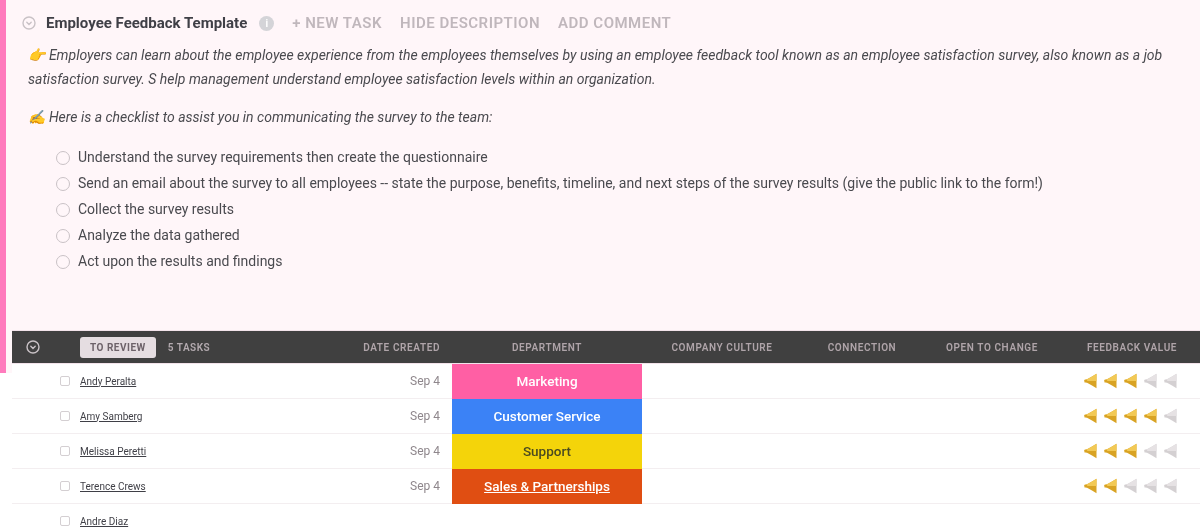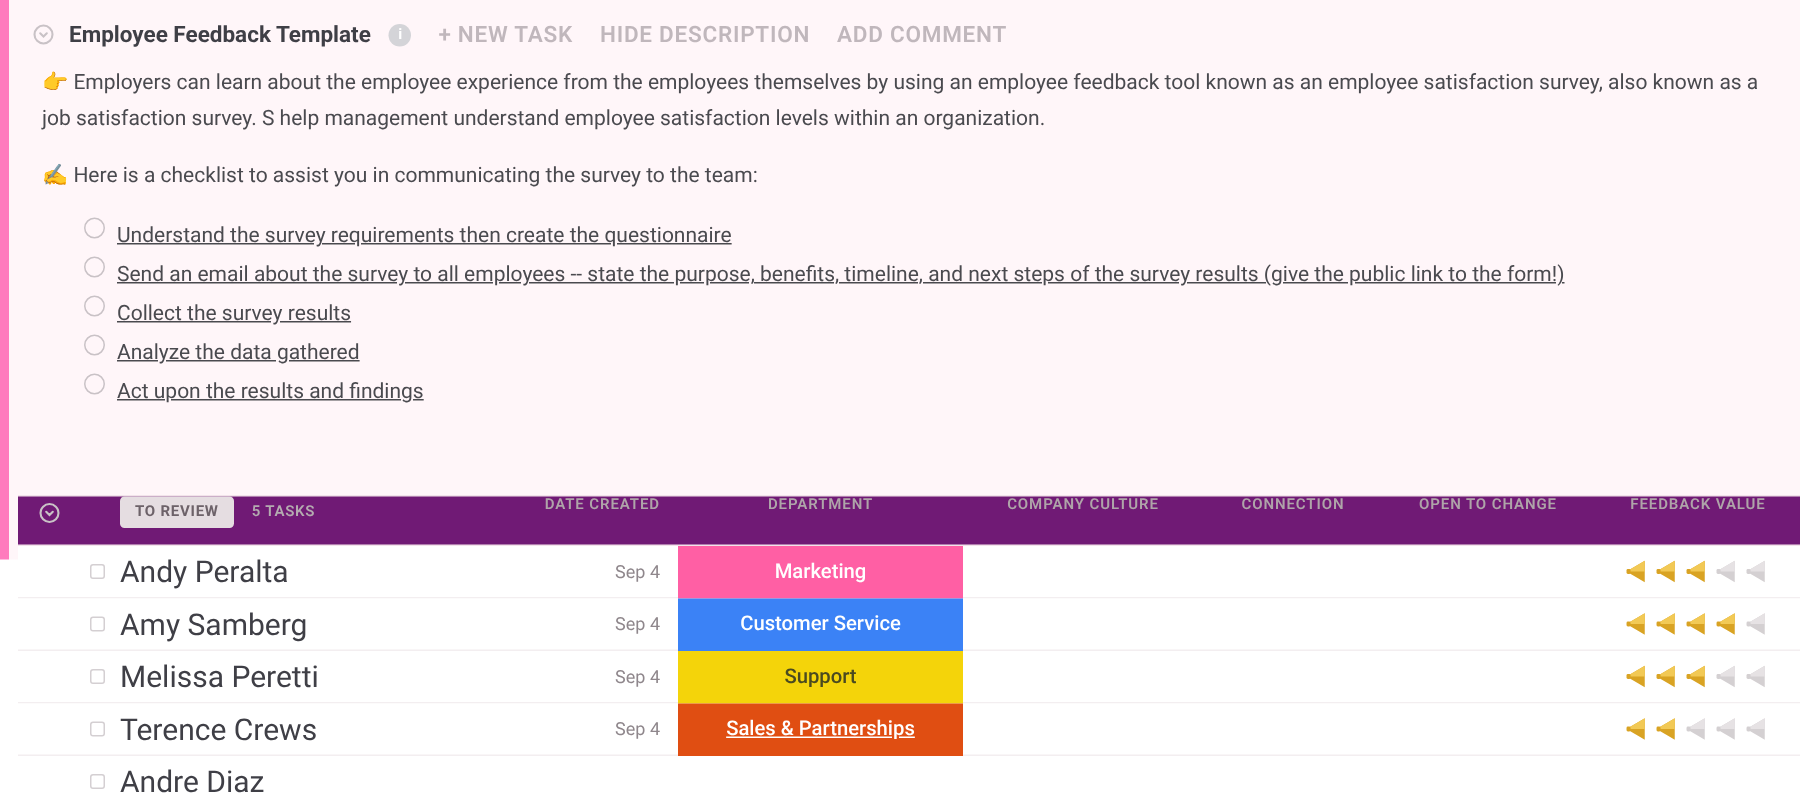--- a/index.html
+++ b/index.html
@@ -37,47 +37,46 @@
     color: #c0b7bc;
     cursor: pointer;
     margin-left: 8px;
   }
   .desc {
     padding: 4px 22px 0 22px;
     font-size: 14px;
     line-height: 1.7;
     color: #4a4a4f;
   }
-  .desc p { margin-bottom: 14px; }
+  .desc p { margin-bottom: 14px; font-style: italic; }
   .checklist {
     padding-left: 28px;
     padding-top: 2px;
   }
   .check-item {
-    display:flex; align-items:flex-start; gap:8px;
+    display:flex; align-items:center; gap:8px;
     font-size: 14px; color:#4a4a4f;
     line-height: 1.85;
-    text-decoration: underline;
   }
   .check-circle {
     width: 14px; height: 14px; border:1.5px solid #c9c2c6;
     border-radius:50%; flex:0 0 14px;
   }
 
   .table-wrap {
     position: absolute;
     top: 330px; 
     left: 6px; right: 0;
     background: #fff;
   }
   .table-header {
     display: flex;
-    align-items: flex-start;
+    align-items: center;
     height: 34px;
-    background: #701a75;
+    background: #404040;
     border-top: 1px solid #f2e3ea;
     border-bottom: 1px solid #f2e3ea;
     white-space: nowrap;
   }
   .col-name { flex: 0 0 340px; display:flex; align-items:center; }
   .col-date { flex: 0 0 100px; text-align:right; padding-right:12px; }
   .col-dept { flex: 0 0 190px; text-align:center; }
   .col-culture { flex: 0 0 160px; text-align:center; }
   .col-conn { flex: 0 0 120px; text-align:center; }
   .col-change { flex: 0 0 140px; text-align:center; }
@@ -122,21 +121,21 @@
   }
   .task-name-cell {
     display:flex; align-items:center; gap:10px;
     padding-left: 48px;
   }
   .task-square {
     width: 10px; height: 10px;
     border: 1.5px solid #d4cfd2;
     border-radius: 2px;
   }
-  .task-name { font-size: 20px; color: #3f3f46; }
+  .task-name { font-size: 10px; color: #3f3f46; text-decoration: underline; }
   .date-text { font-size: 12px; color: #8f878c; }
   .dept-tag {
     display:flex; align-items:center; justify-content:center;
     width: 100%; height: 35px;
     color: #fff; font-size: 13.5px; font-weight: 500; text-align: center;
   }
   .dept-marketing { background: #ff5fa4; }
   .dept-cs { background: #3b82f6; }
   .dept-support { background: #f4d40a; color: #4a4a20; }
   .dept-sales { background: #e04e12; text-decoration: underline; }

